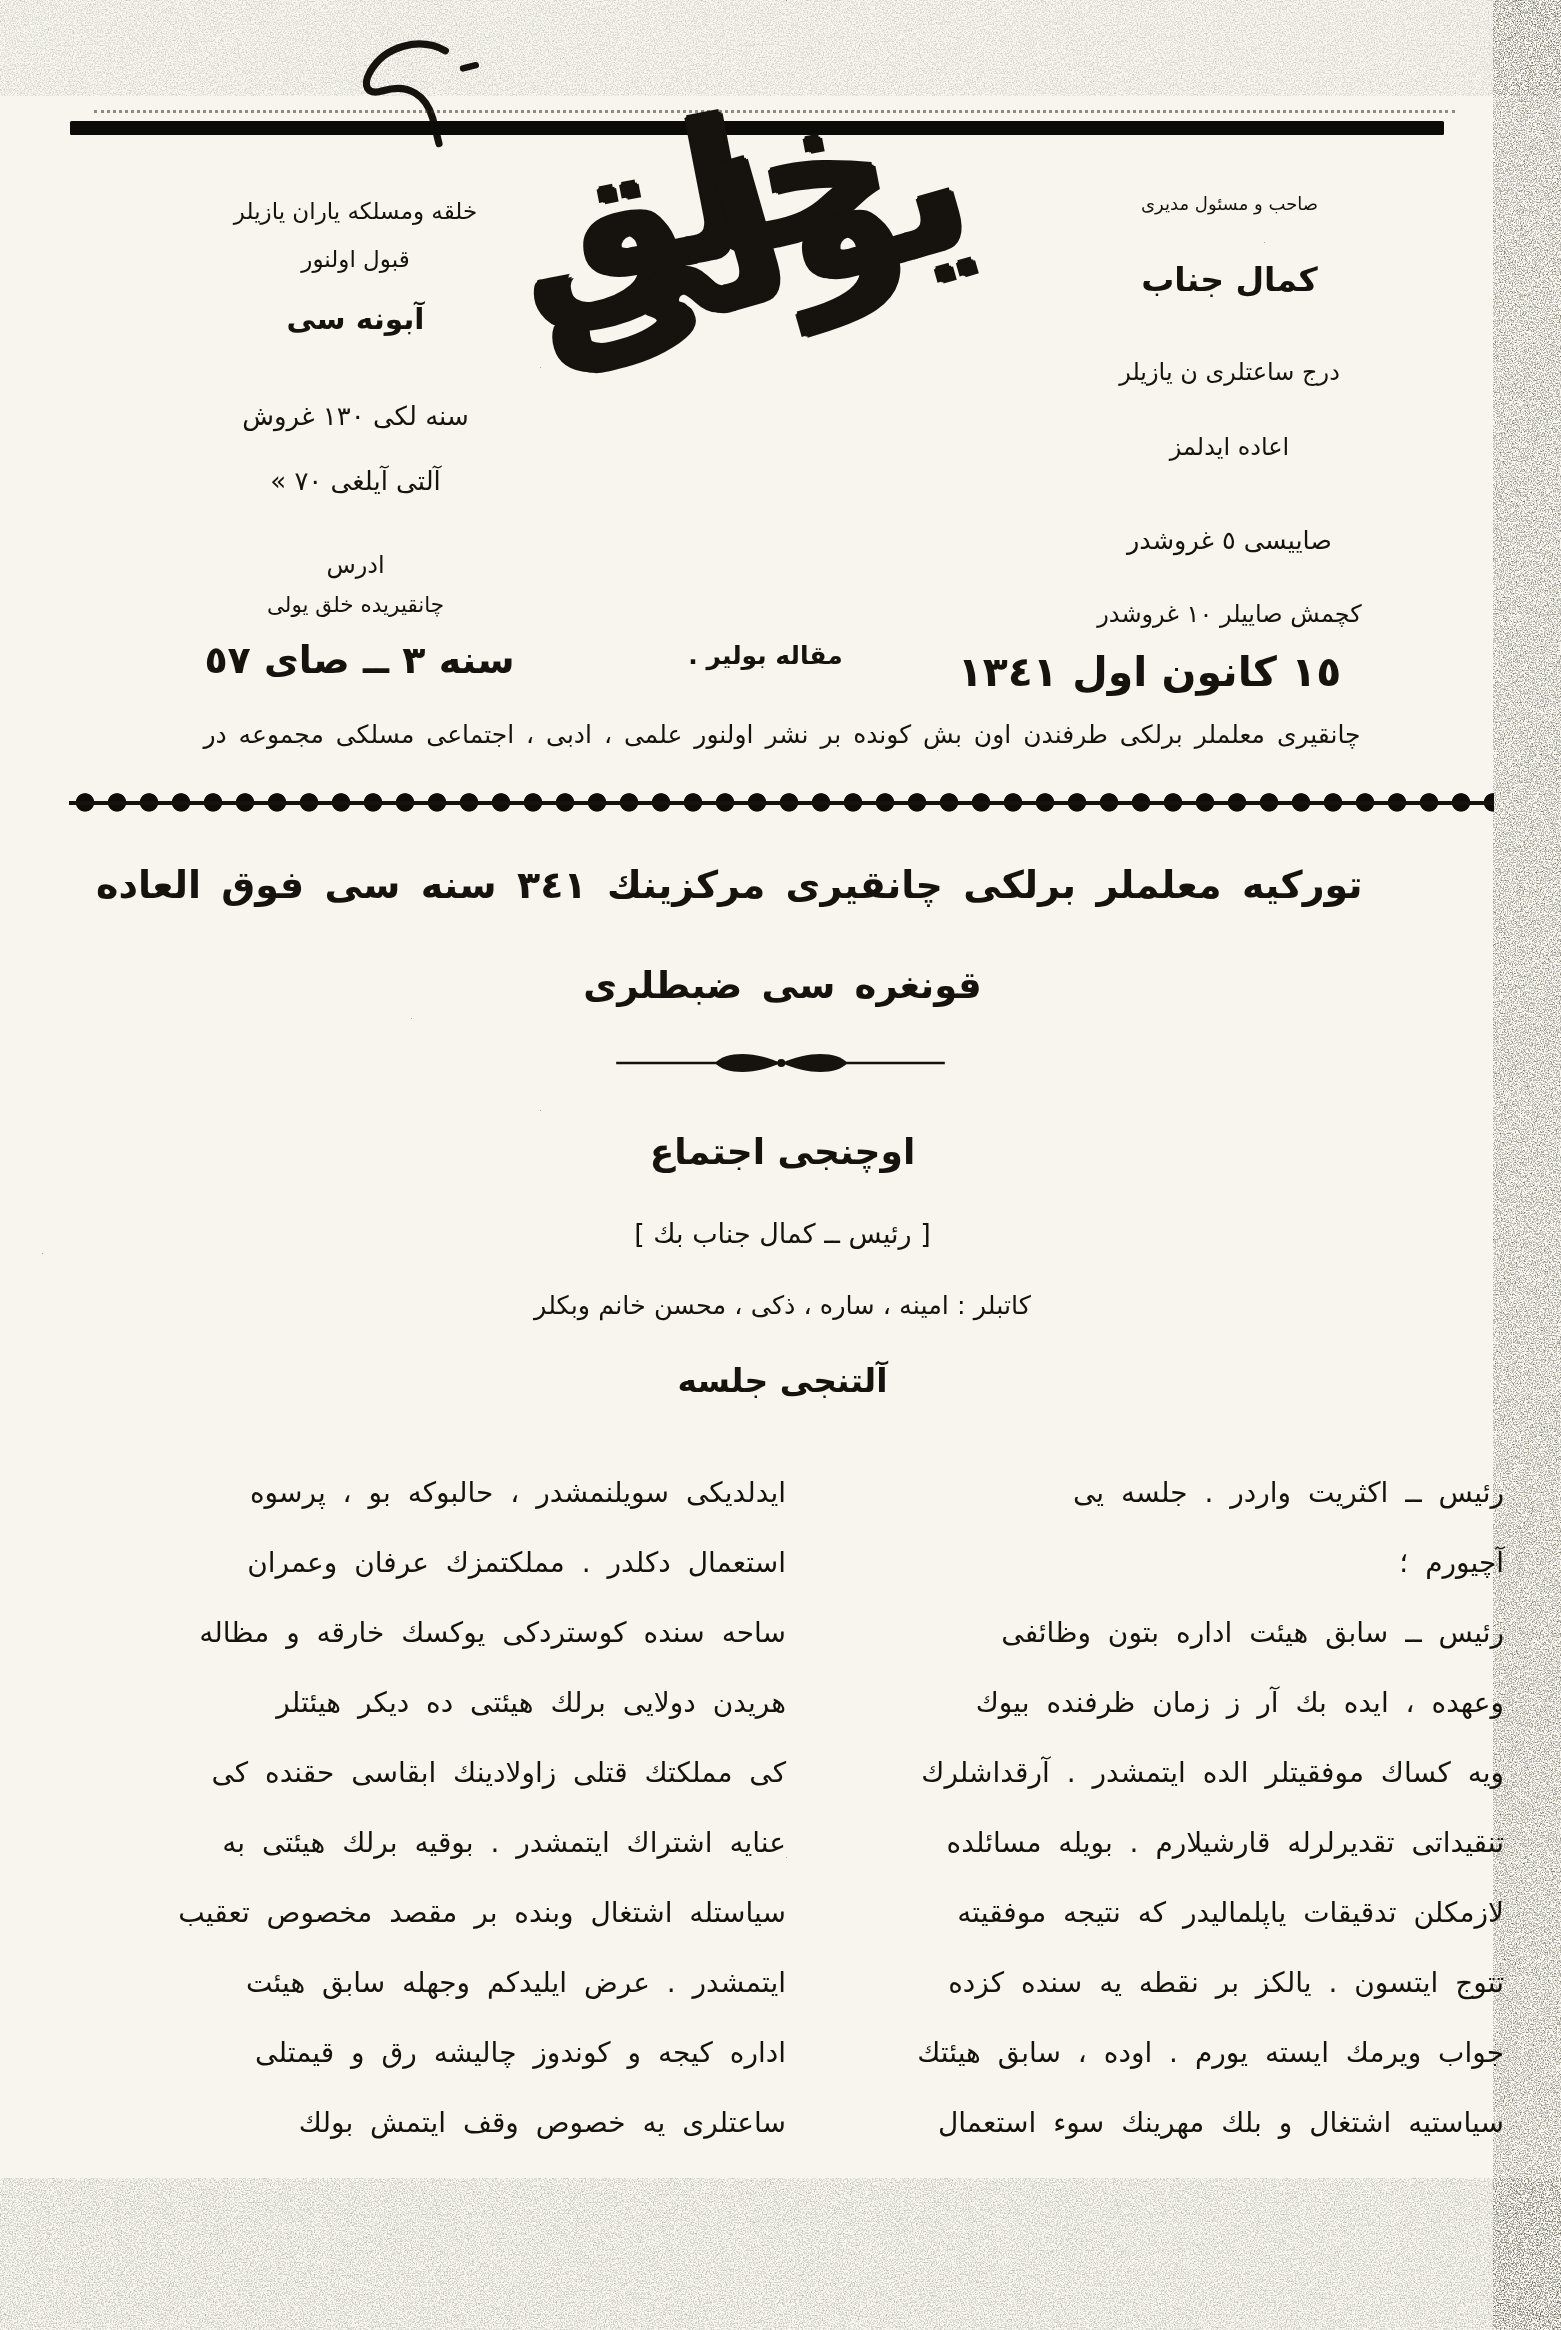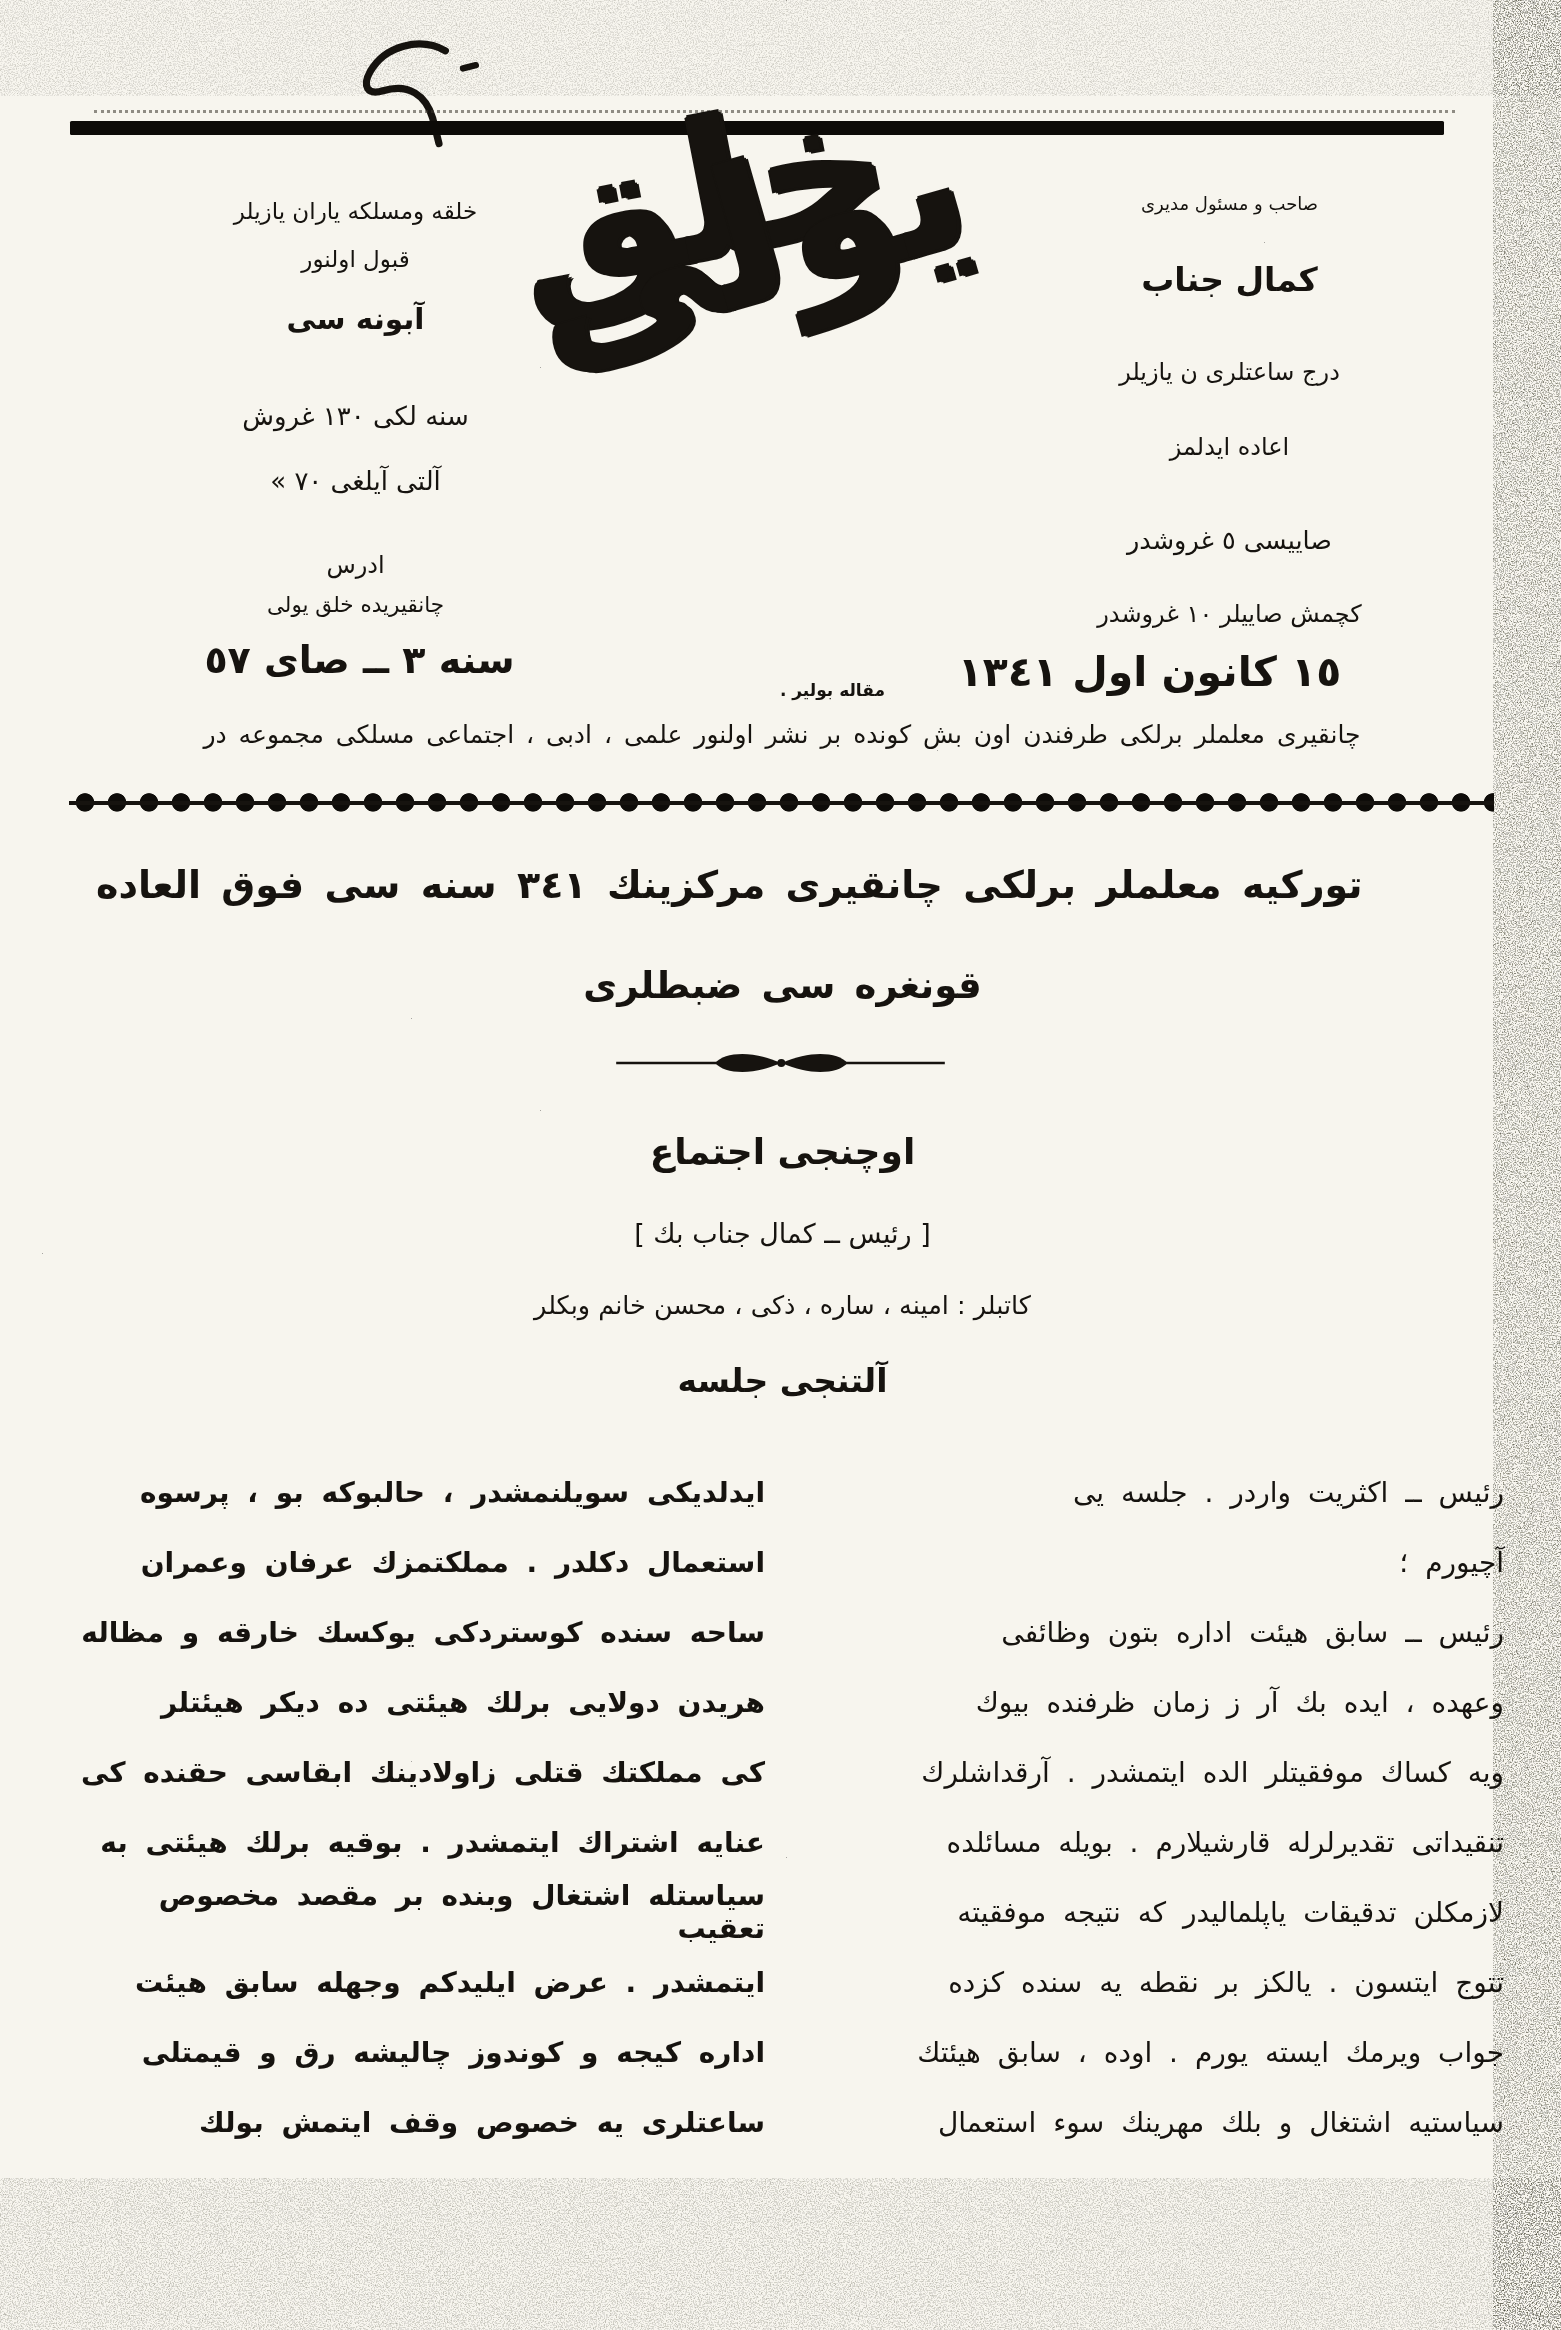--- a/index.html
+++ b/index.html
@@ -43,21 +43,21 @@
 
   
   .ir-owner-label{left:1014px;top:193px;width:431px;text-align:center;font-size:18px;}
   .ir-owner-name{left:1014px;top:260px;width:431px;text-align:center;font-size:33px;font-weight:bold;}
   .ir-note1{left:1014px;top:358px;width:431px;text-align:center;font-size:24px;}
   .ir-note2{left:1014px;top:433px;width:431px;text-align:center;font-size:24px;}
   .ir-price1{left:1014px;top:525px;width:431px;text-align:center;font-size:25.5px;}
   .ir-price2{left:1014px;top:600px;width:431px;text-align:center;font-size:24px;}
   .ir-date{left:902px;top:648px;width:495px;text-align:center;font-size:41px;font-weight:bold;}
 
-  .motto{left:646px;top:680px;width:239px;text-align:right;font-size:17px;font-weight:bold;}
+  .motto{left:646px;top:641px;width:239px;text-align:center;font-size:25px;font-weight:bold;}
 
   .subtitle{left:56px;top:720px;width:1452px;text-align:center;font-size:25px;word-spacing:4px;}
 
   
   .beads{
     left:69px;top:788px;width:1425px;height:29px;
     background:
       linear-gradient(#16130f,#16130f) 0 12.8px / 100% 4px no-repeat,
       radial-gradient(circle 9.6px at 16px 14.4px,#0e0c09 8.8px,transparent 9.6px);
     background-size:100% 4px,32px 29px;
@@ -71,21 +71,21 @@
   .ornament{left:613px;top:1047px;}
 
   .sec-heading{left:96px;top:1119px;width:1373px;text-align:center;font-size:36px;font-weight:bold;margin-top:12px;}
   .chair{left:96px;top:1218px;width:1373px;text-align:center;font-size:27px;}
   .secretaries{left:96px;top:1290px;width:1373px;text-align:center;font-size:25.5px;}
   .session{left:96px;top:1361px;width:1373px;text-align:center;font-size:33px;font-weight:bold;}
 
   
   .bcol{top:1457px;font-size:28px;word-spacing:8px;}
   .bcol-right{left:792px;width:712px;}
-  .bcol-left{left:60px;width:705px;font-weight:bold;}
+  .bcol-left{left:81px;width:705px;}
   .bcol .ln{height:70px;display:flex;align-items:center;}
   .bcol .ln span{display:inline-block;}
   .bcol .ln{justify-content:flex-start;} 
 
   
   .hand-mark{left:343px;top:22.3px;}
 </style>
 </head>
 <body>
 

